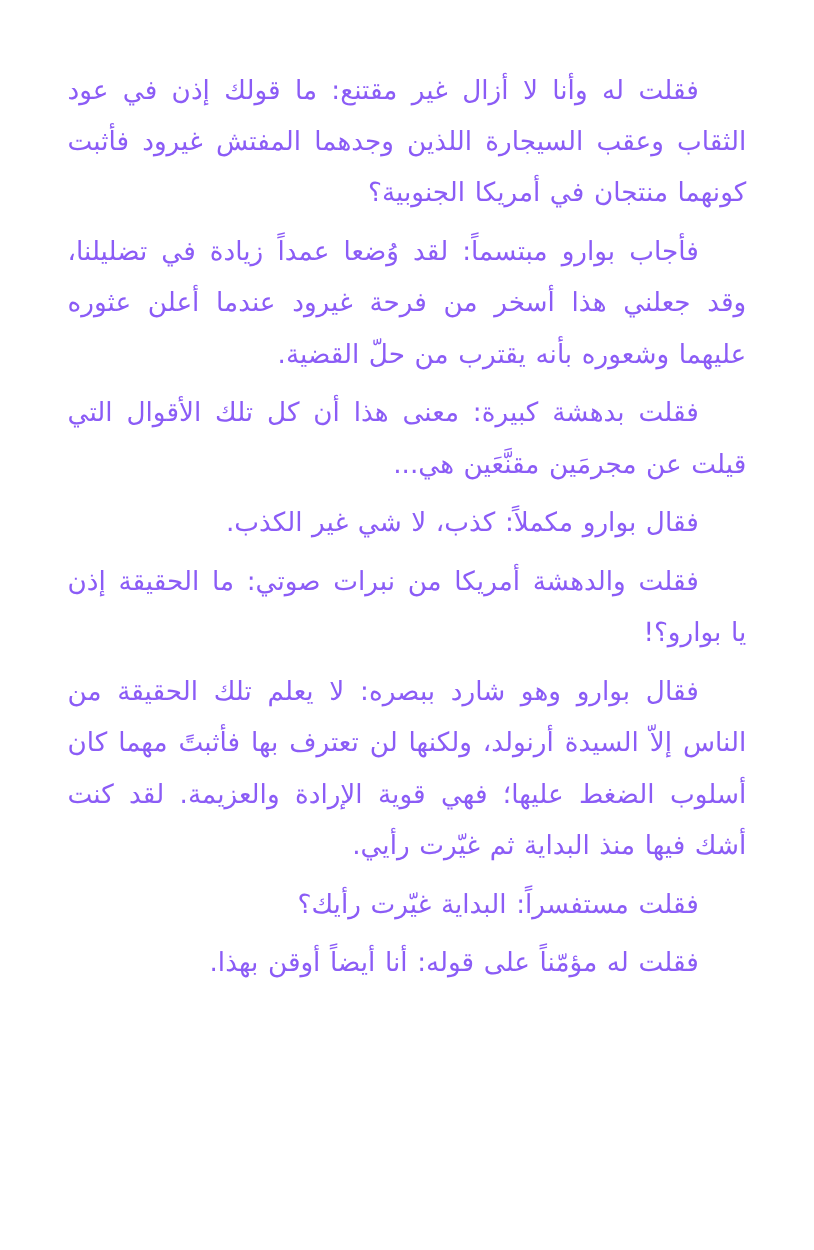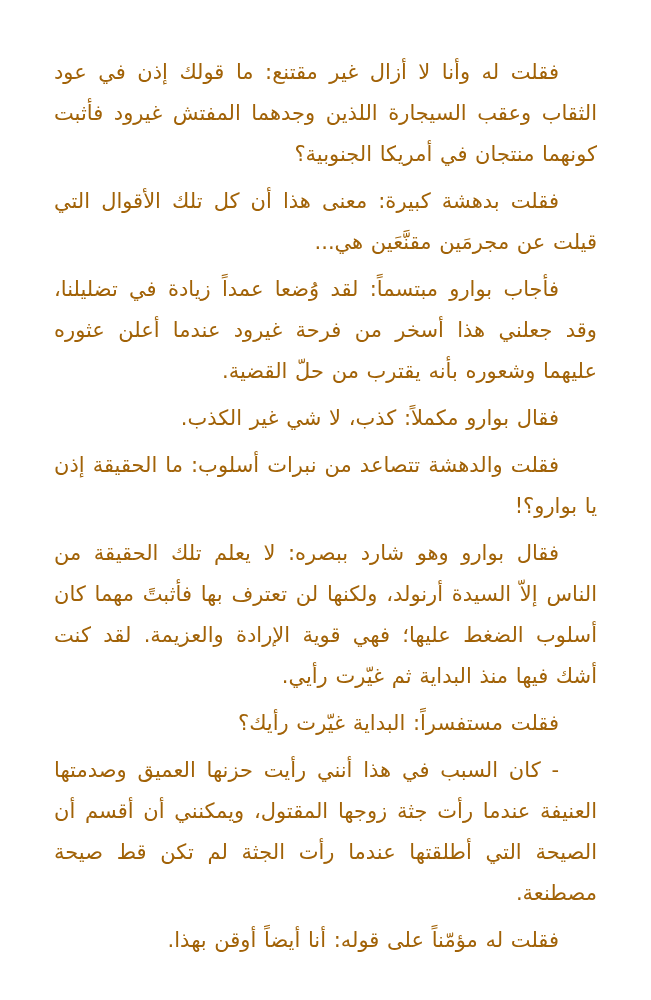--- a/index.html
+++ b/index.html
@@ -17,35 +17,34 @@
     width: 651px;
     height: 1000px;
     padding: 52px 54px 0 54px;
     direction: rtl;
     background: #ffffff;
   }
   .text-column p {
     font-family: "DejaVu Sans", sans-serif;
     font-size: 21px;
     line-height: 41px;
-    color: #a16207;
+    color: #8b5cf6;
     margin: 0 0 6px 0;
     text-align: justify;
     text-indent: 38px;
     word-spacing: 1px;
   }
 </style>
 </head>
 <body>
 
 <div class="book-page">
   <div class="text-column">
     <p>فقلت له وأنا لا أزال غير مقتنع: ما قولك إذن في عود الثقاب وعقب السيجارة اللذين وجدهما المفتش غيرود فأثبت كونهما منتجان في أمريكا الجنوبية؟</p>
+    <p>فأجاب بوارو مبتسماً: لقد وُضعا عمداً زيادة في تضليلنا، وقد جعلني هذا أسخر من فرحة غيرود عندما أعلن عثوره عليهما وشعوره بأنه يقترب من حلّ القضية.</p>
     <p>فقلت بدهشة كبيرة: معنى هذا أن كل تلك الأقوال التي قيلت عن مجرمَين مقنَّعَين هي...</p>
-    <p>فأجاب بوارو مبتسماً: لقد وُضعا عمداً زيادة في تضليلنا، وقد جعلني هذا أسخر من فرحة غيرود عندما أعلن عثوره عليهما وشعوره بأنه يقترب من حلّ القضية.</p>
     <p>فقال بوارو مكملاً: كذب، لا شي غير الكذب.</p>
-    <p>فقلت والدهشة تتصاعد من نبرات أسلوب: ما الحقيقة إذن يا بوارو؟!</p>
+    <p>فقلت والدهشة أمريكا من نبرات صوتي: ما الحقيقة إذن يا بوارو؟!</p>
     <p>فقال بوارو وهو شارد ببصره: لا يعلم تلك الحقيقة من الناس إلاّ السيدة أرنولد، ولكنها لن تعترف بها فأثبتً مهما كان أسلوب الضغط عليها؛ فهي قوية الإرادة والعزيمة. لقد كنت أشك فيها منذ البداية ثم غيّرت رأيي.</p>
     <p>فقلت مستفسراً: البداية غيّرت رأيك؟</p>
-    <p>- كان السبب في هذا أنني رأيت حزنها العميق وصدمتها العنيفة عندما رأت جثة زوجها المقتول، ويمكنني أن أقسم أن الصيحة التي أطلقتها عندما رأت الجثة لم تكن قط صيحة مصطنعة.</p>
     <p>فقلت له مؤمّناً على قوله: أنا أيضاً أوقن بهذا.</p>
   </div>
 </div>
 
 </body></html>

